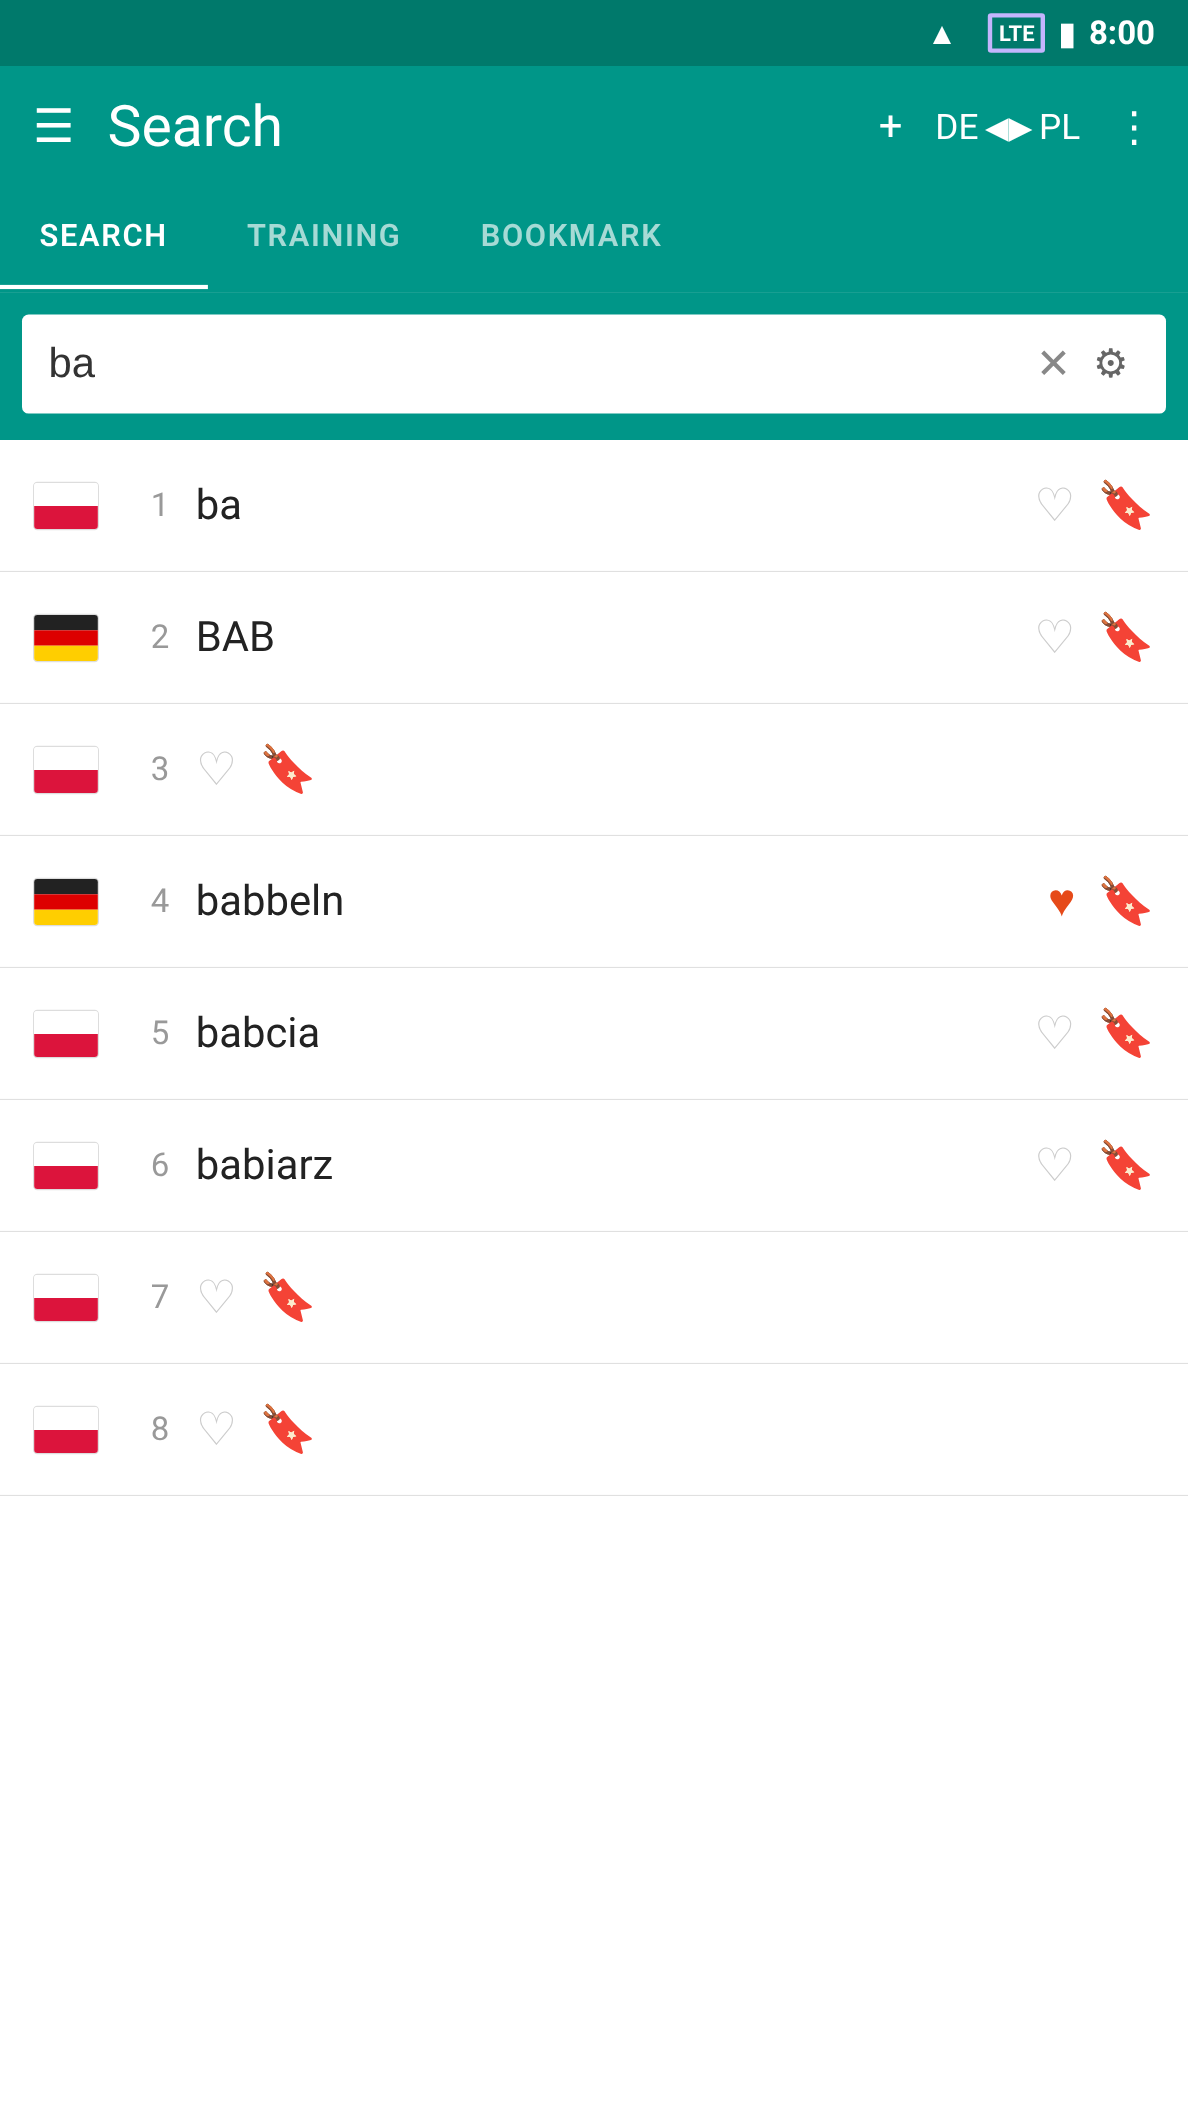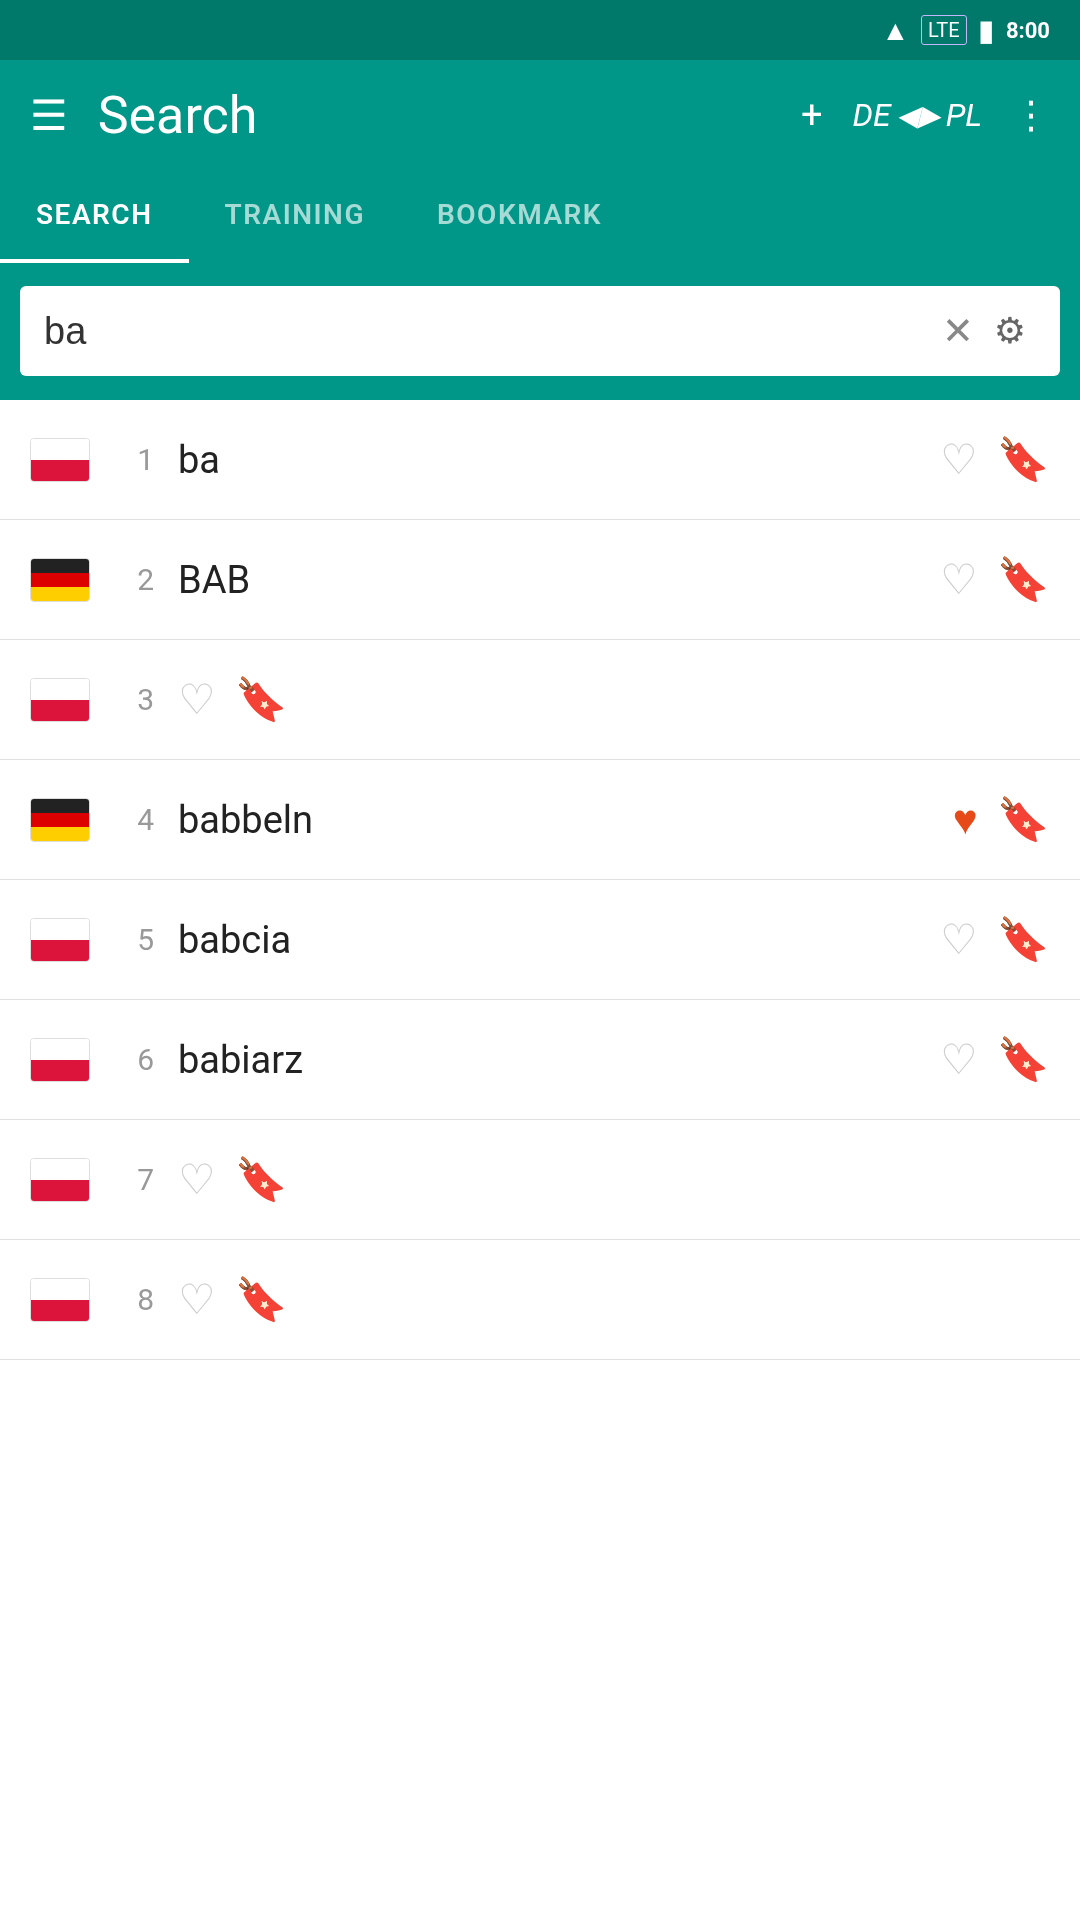--- a/index.html
+++ b/index.html
@@ -18,21 +18,21 @@
       height: 60px;
       display: flex;
       align-items: center;
       justify-content: flex-end;
       padding: 0 30px;
       color: #fff;
       font-size: 28px;
       font-weight: bold;
       gap: 16px;
     }
-    .status-bar .time { font-size: 22px; font-weight: bold; }
+    .status-bar .time { font-size: 30px; font-weight: bold; }
     .status-icons { display: flex; align-items: center; gap: 12px; }
 
     
     .app-bar {
       background: #009688;
       height: 110px;
       display: flex;
       align-items: center;
       padding: 0 30px;
       gap: 30px;
@@ -42,21 +42,20 @@
     .app-bar .title { font-size: 52px; font-weight: 400; flex: 1; }
     .app-bar .actions { display: flex; align-items: center; gap: 30px; }
     .app-bar .action-btn { font-size: 38px; color: #fff; cursor: pointer; }
     .lang-switcher {
       display: flex;
       align-items: center;
       gap: 6px;
       font-size: 32px;
       color: #fff;
       cursor: pointer;
-      font-style: italic;
     }
     .lang-arrows { font-size: 28px; }
 
     
     .tabs {
       background: #009688;
       display: flex;
       border-bottom: 3px solid #009688;
       overflow: hidden;
     }
@@ -161,25 +160,26 @@
     }
     .heart-icon.active { color: #e64a19; }
     .bookmark-icon {
       font-size: 42px;
       color: #ccc;
       cursor: pointer;
     }
     .bookmark-icon.active { color: #2196f3; }
     .lte-badge {
       background: transparent;
-      border: 1px solid #c4b5fd;
+      border: 4px solid #c4b5fd;
       border-radius: 3px;
       padding: 2px 6px;
       font-size: 20px;
-      font-weight: normal;
+      font-weight: bold;
+      margin-left: 16px;
     }
   </style>
 </head>
 <body>
 
 <div class="status-bar">
   <div class="status-icons">
     <span>▲</span>
     <span class="lte-badge">LTE</span>
     <span>▮</span>

